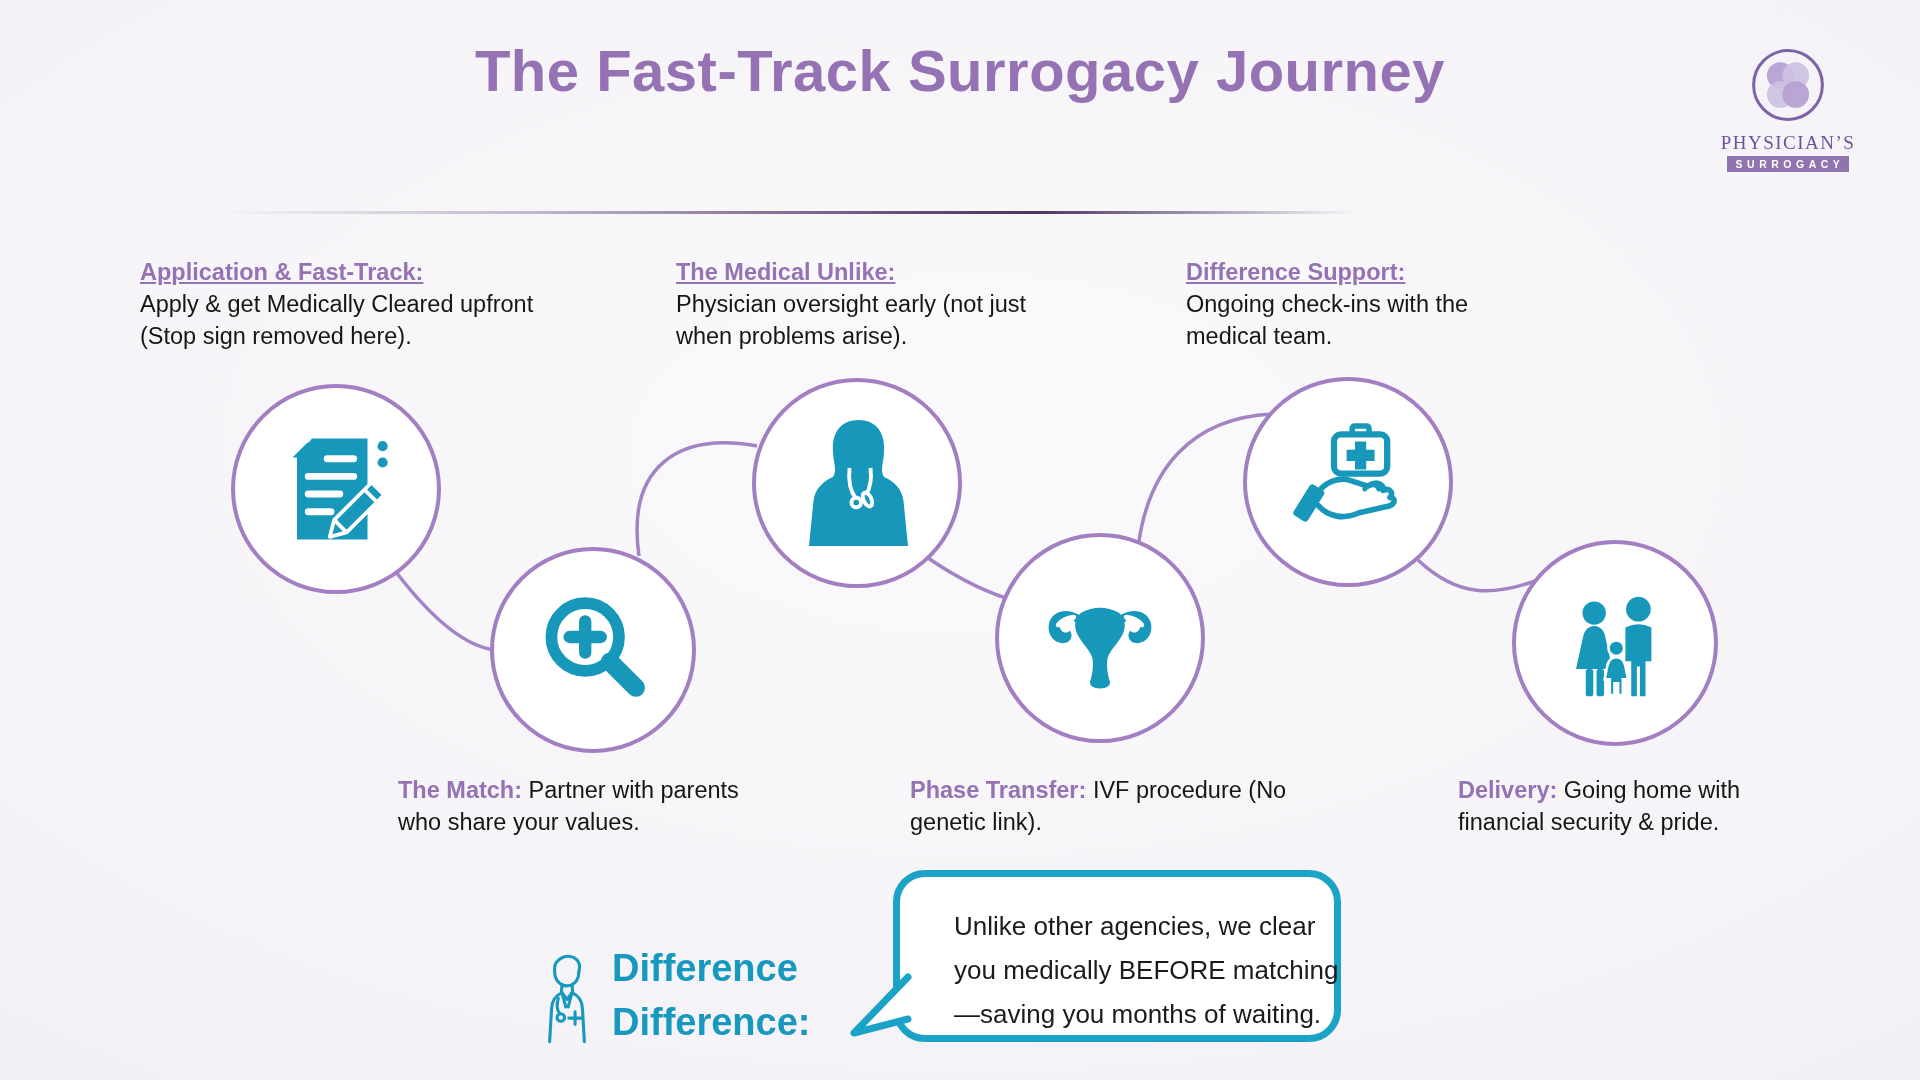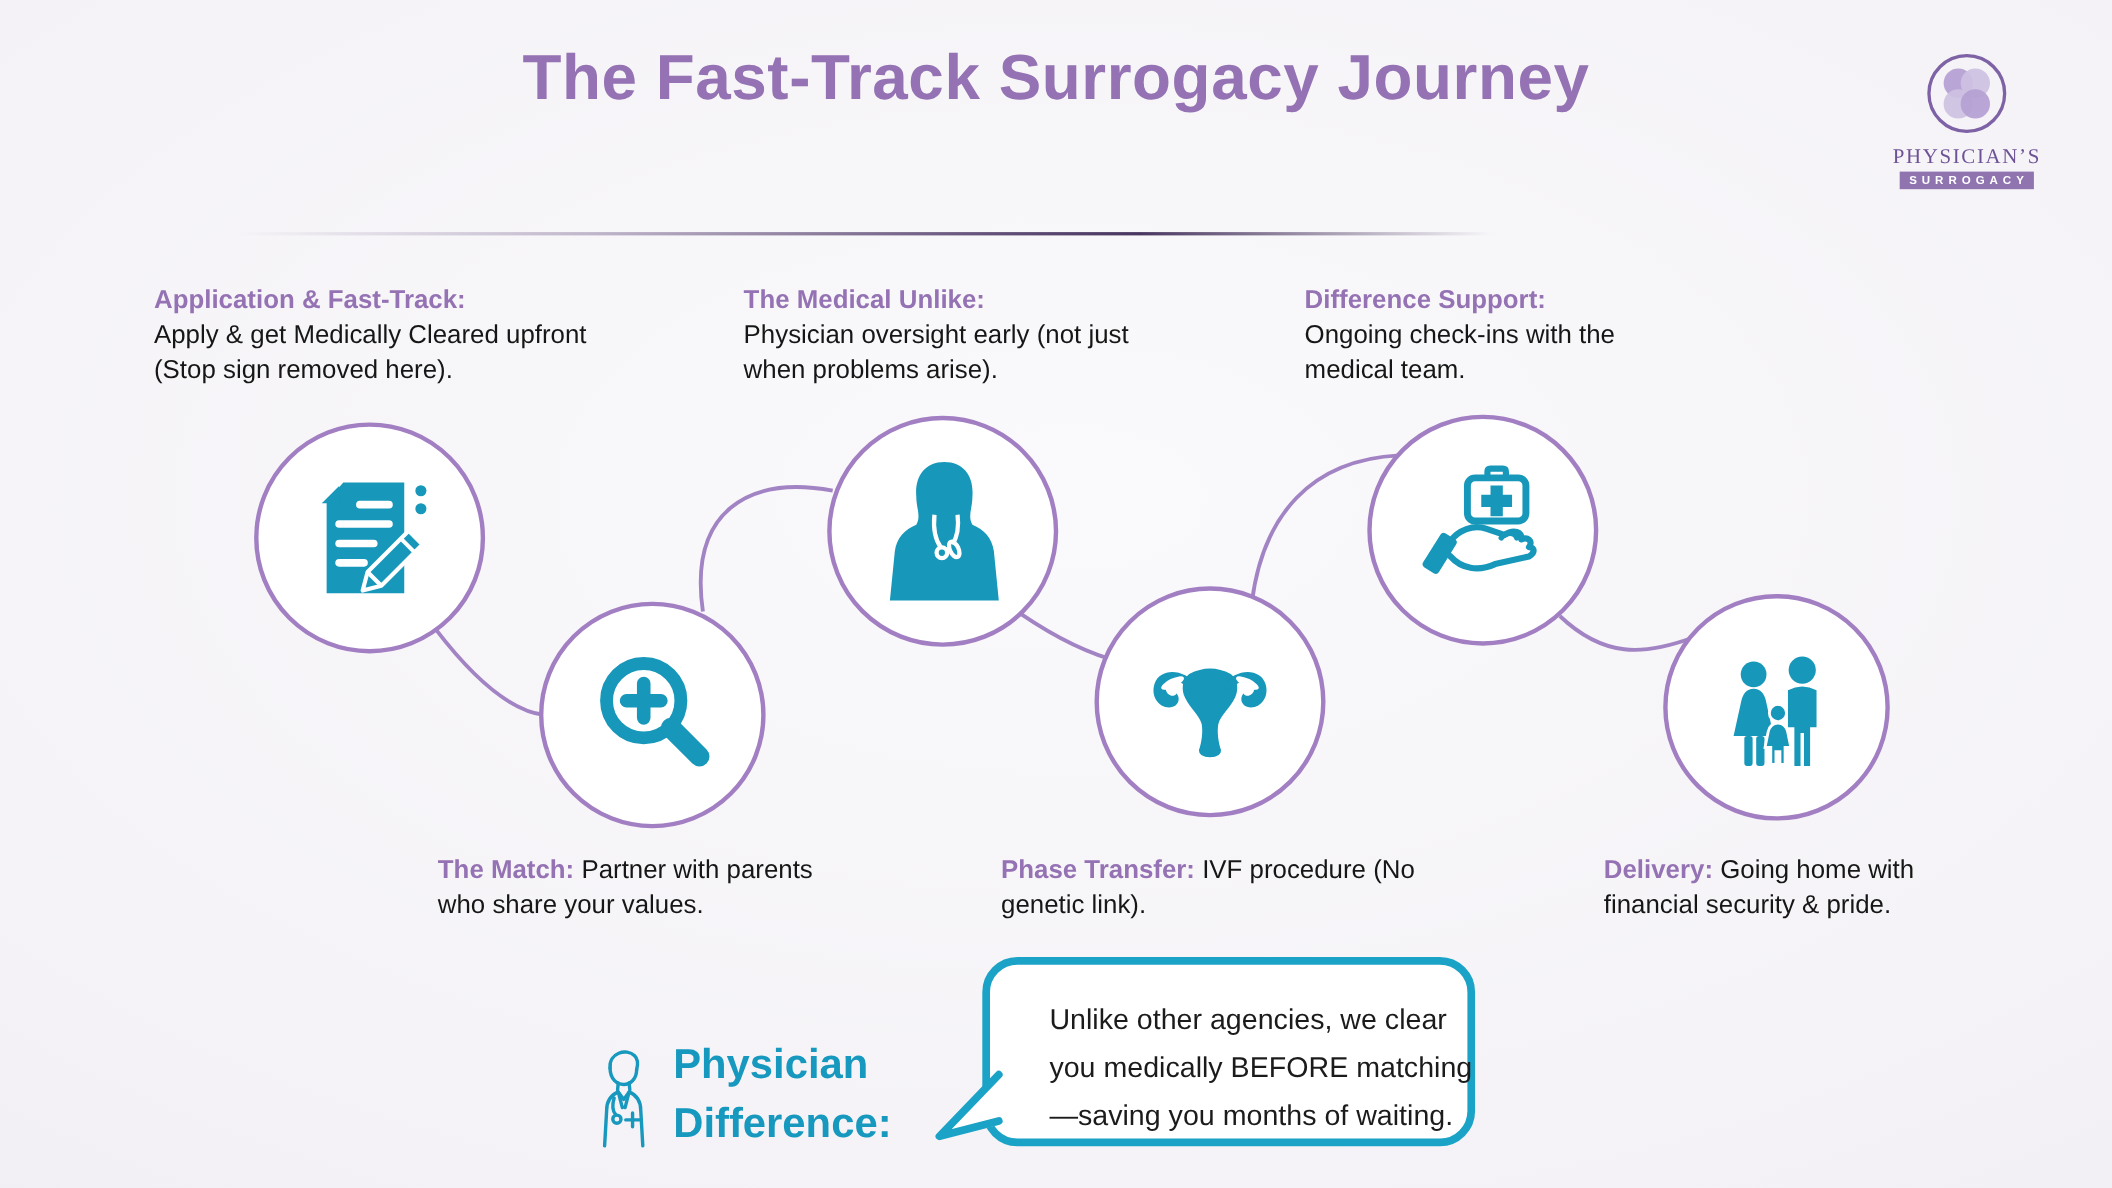--- a/index.html
+++ b/index.html
@@ -22,21 +22,21 @@
 
   
   .connectors{position:absolute;left:0;top:0;pointer-events:none;}
   .connectors path{stroke:#a284c4;stroke-width:3.5;fill:none;}
   .node{position:absolute;background:#fff;border:4px solid #a27fc2;border-radius:50%;
         display:flex;align-items:center;justify-content:center;box-sizing:border-box;}
   .node svg{display:block;}
 
   .caption{position:absolute;font-size:23.5px;line-height:32px;color:#161616;}
   .caption .h{color:#9472b3;font-weight:700;}
-  .caption.stacked .h{display:block;}
+  .caption.stacked .h{display:block;text-decoration:underline;}
 
   
   .callout-label{position:absolute;left:612px;top:941px;color:#1798be;
                  font-weight:700;font-size:38px;line-height:54px;}
   .doctor-box{position:absolute;left:536px;top:946px;}
   .bubble{position:absolute;left:893px;top:870px;width:448px;height:172px;box-sizing:border-box;
           background:#fff;border:7px solid #1ba3c7;border-radius:32px;
           padding:27px 20px 0 54px;}
   .bubble .line{font-size:26px;line-height:44px;color:#1b1b1b;white-space:nowrap;}
   .tail{position:absolute;left:846px;top:972px;z-index:3;}
@@ -185,21 +185,21 @@
         <path d="M42 60 L41 70 M58 60 L59 70"></path>
         <path d="M22 152 L25 100 C 25 84 33 77 42 73 L 50 84 L 58 73 C 67 77 75 84 75 100 L 78 152"></path>
         <path d="M42 73 L48 96 M58 73 L52 96"></path>
         <path d="M36 82 C 33 92 33 100 38 106"></path>
         <circle cx="40" cy="113" r="6"></circle>
         <path d="M63 104 V124 M53 114 H73"></path>
       </g>
     </svg>
   </div>
   <div class="callout-label">
-    <div>Physician</div>
+    <div>Difference</div>
     <div>Difference:</div>
   </div>
 
   <div class="bubble">
     <div class="line">Unlike other agencies, we clear</div>
     <div class="line">you medically BEFORE matching</div>
     <div class="line">—saving you months of waiting.</div>
   </div>
   <svg class="tail" width="66" height="78" viewBox="0 0 66 78">
     <polygon points="64,2 6,64 64,50" fill="#ffffff"></polygon>

